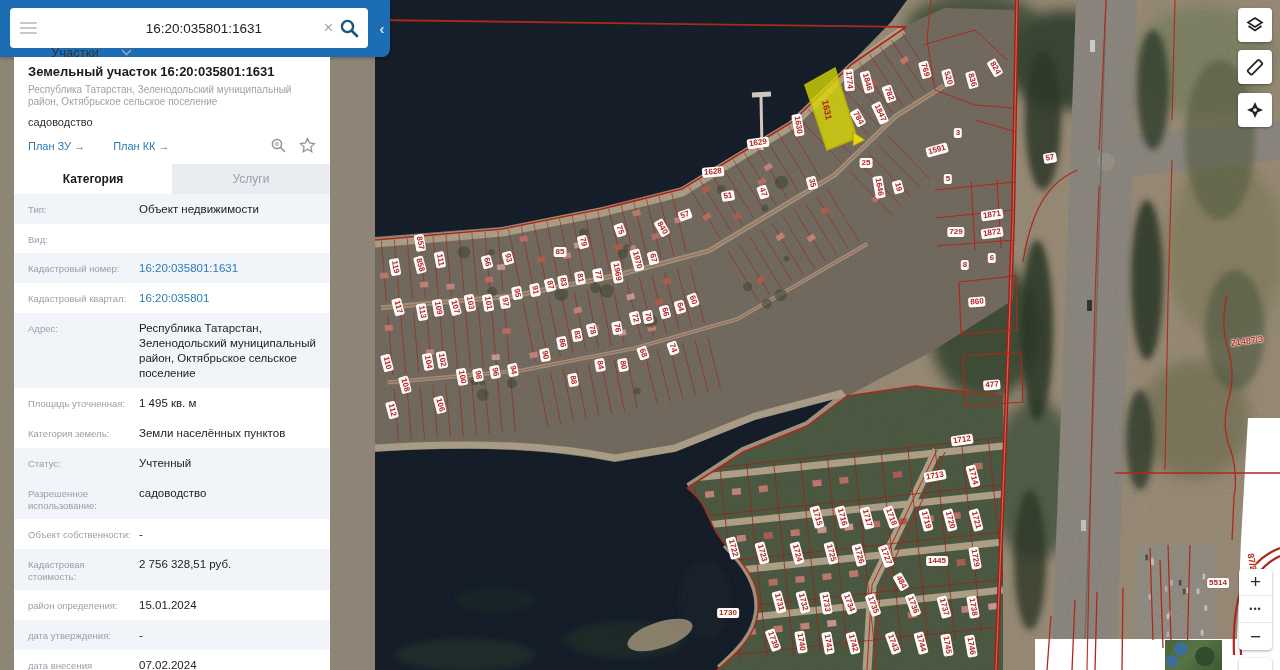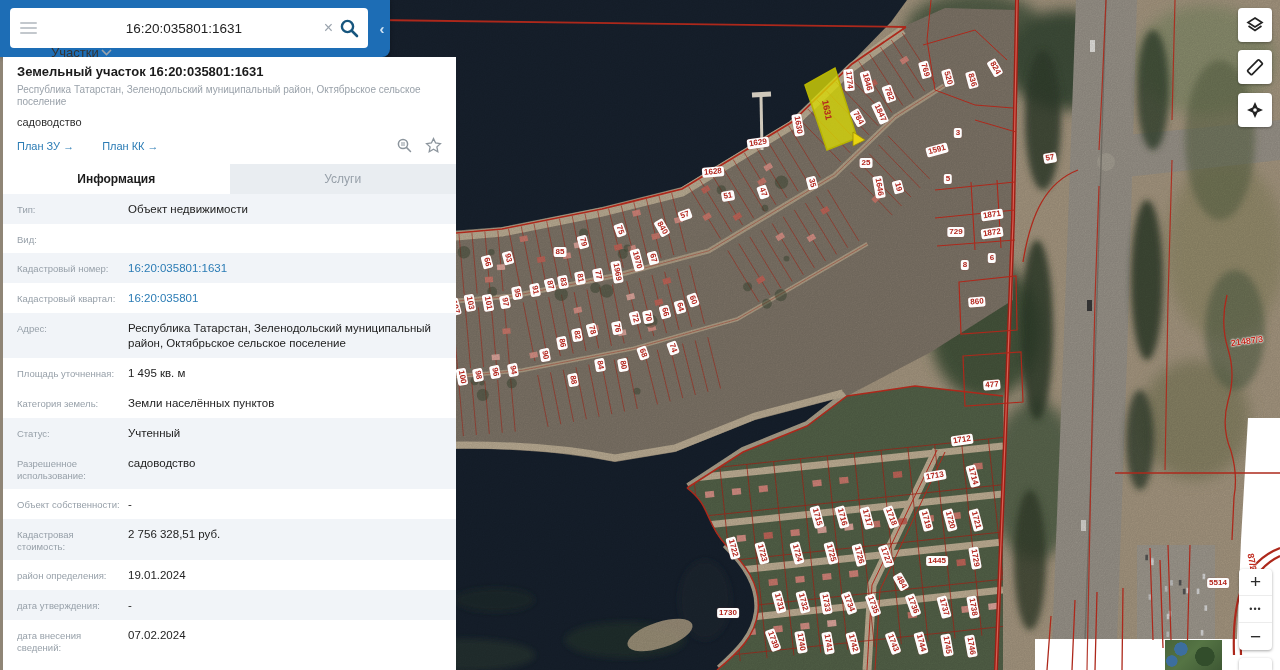--- a/index.html
+++ b/index.html
@@ -31,28 +31,28 @@
              radial-gradient(circle at 12% 70%,#3c6e9e 0 10%,rgba(0,0,0,0) 11%),
              radial-gradient(circle at 70% 55%,#324d2b 0 22%,rgba(0,0,0,0) 23%),
              linear-gradient(135deg,#47633a,#557444 45%,#3e5834);}
   
   #searchbar{position:absolute;left:0;top:0;width:390px;height:57px;background:#1d6db5;
              border-radius:0 0 8px 0;box-shadow:0 1px 4px rgba(0,0,0,.3);}
   #searchbox{position:absolute;left:10px;top:8px;width:358px;height:40px;background:#fff;border-radius:4px;
              display:flex;align-items:center;padding:0 8px 0 10px;}
   .hamb{width:17px;display:flex;flex-direction:column;gap:3px;margin-right:14px;cursor:pointer;}
   .hamb i{display:block;height:2px;background:#c3c8cd;border-radius:1px;}
-  #cat{display:flex;align-items:center;gap:2px;cursor:pointer;margin-top:48px;}
+  #cat{display:flex;align-items:center;gap:22px;cursor:pointer;margin-top:48px;}
   #cat span{font-size:13px;color:#333;}
   #query{flex:1;border:none;outline:none;font-size:13.5px;color:#222;margin-left:12px;min-width:0;}
   .clr{font-size:16px;color:#9aa3ad;padding:0 6px;cursor:pointer;}
   #collapse{position:absolute;left:374px;top:0;width:16px;height:57px;display:flex;align-items:center;
             justify-content:center;color:#cfe2f2;font-size:15px;font-weight:bold;cursor:pointer;}
   
-  #panel{position:absolute;left:3px;top:57px;width:453px;height:613px;background:#fff;overflow:hidden;}
+  #panel{position:absolute;left:14px;top:57px;width:316px;height:613px;background:#fff;overflow:hidden;}
   #card{padding:7px 14px 0 14px;}
   #card h1{margin:0;font-size:13px;font-weight:bold;color:#1b1b1b;}
   #card .sub{margin:5px 0 0;font-size:10px;line-height:12px;color:#9aa2aa;}
   #card .usage{margin:8px 0 0;font-size:11px;color:#2f2f2f;}
   #linksrow{display:flex;align-items:center;margin:9px 0 10px;}
   #linksrow a{font-size:11px;color:#2b7cb5;text-decoration:none;margin-right:28px;cursor:pointer;}
   #linksrow .spacer{flex:1;}
   #linksrow .ic{margin-left:12px;cursor:pointer;display:flex;}
   #tabs{display:flex;height:30px;}
   .tab{flex:1;display:flex;align-items:center;justify-content:center;font-size:12px;cursor:pointer;}
@@ -630,21 +630,21 @@
           </svg>
         </span>
         <span class="ic">
           <svg width="17" height="17" viewBox="0 0 17 17">
             <path d="M8.5,1.6 L10.6,6 L15.4,6.6 L11.9,9.9 L12.8,14.7 L8.5,12.3 L4.2,14.7 L5.1,9.9 L1.6,6.6 L6.4,6 Z" fill="none" stroke="#8b949c" stroke-width="1.3"></path>
           </svg>
         </span>
       </div>
     </div>
     <div id="tabs">
-      <div class="tab active">Информация</div>
+      <div class="tab active">Категория</div>
       <div class="tab inactive">Услуги</div>
     </div>
     <div id="info-table">
         <div class="irow lt">
           <span class="ilab">Тип:</span>
           <span class="ival">Объект недвижимости</span>
         </div>
         <div class="irow">
           <span class="ilab">Вид:</span>
         </div>
@@ -679,21 +679,21 @@
         <div class="irow">
           <span class="ilab">Объект собственности:</span>
           <span class="ival">-</span>
         </div>
         <div class="irow lt">
           <span class="ilab">Кадастровая стоимость:</span>
           <span class="ival">2 756 328,51 руб.</span>
         </div>
         <div class="irow">
           <span class="ilab">район определения:</span>
-          <span class="ival">19.01.2024</span>
+          <span class="ival">15.01.2024</span>
         </div>
         <div class="irow lt">
           <span class="ilab">дата утверждения:</span>
           <span class="ival">-</span>
         </div>
         <div class="irow">
           <span class="ilab">дата внесения сведений:</span>
           <span class="ival">07.02.2024</span>
         </div>
       </div>

